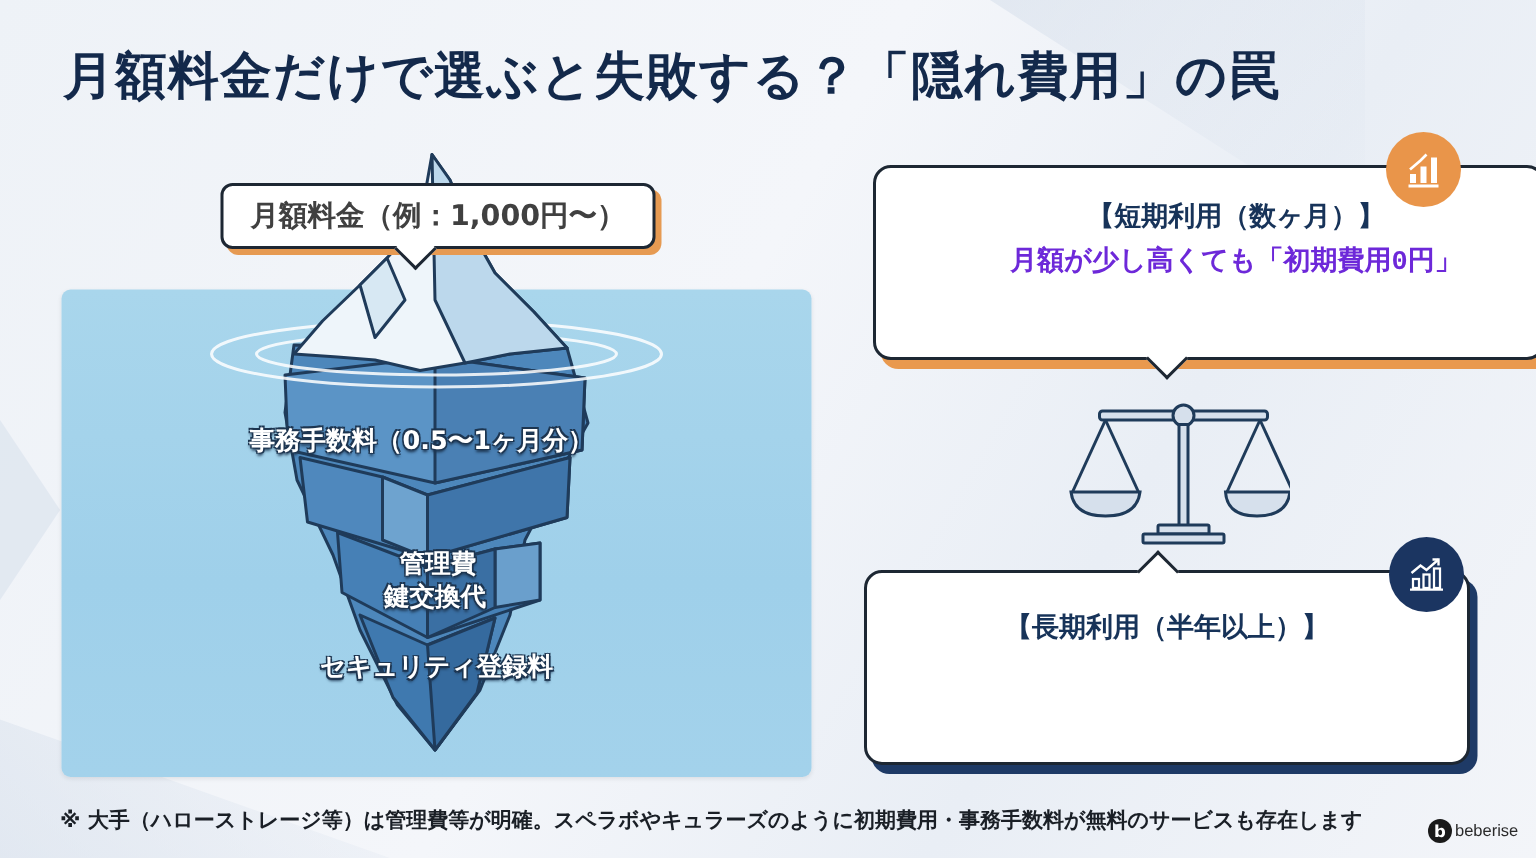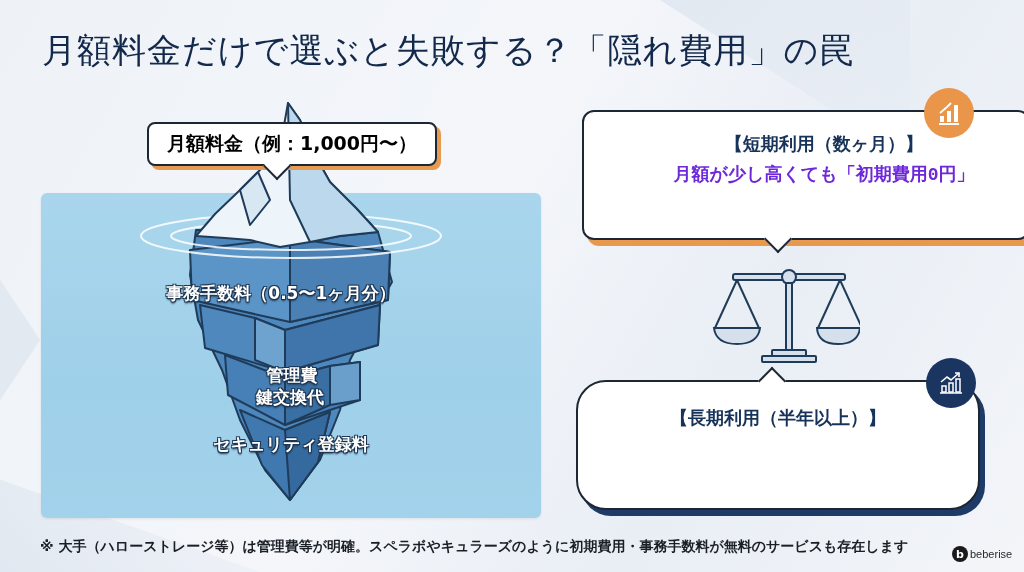--- a/index.html
+++ b/index.html
@@ -12,60 +12,60 @@
   }
   .bg-facet {
     position: absolute; pointer-events: none;
   }
   .bg-facet.f1 { left: 660px; top: 0; width: 250px; height: 160px; background: linear-gradient(135deg, rgba(210,220,233,0.5), rgba(240,244,249,0)); clip-path: polygon(0 0, 100% 0, 100% 100%); }
   .bg-facet.f2 { left: 0; top: 440px; width: 260px; height: 132px; background: linear-gradient(45deg, rgba(215,224,236,0.6), rgba(240,244,249,0)); clip-path: polygon(0 100%, 0 30%, 100% 100%); }
   .bg-facet.f3 { left: 0; top: 280px; width: 40px; height: 120px; background: rgba(220,228,238,0.7); clip-path: polygon(0 0, 100% 50%, 0 100%); }
 
   .title {
     position: absolute; left: 42px; top: 28px;
-    font-size: 34px; font-weight: normal; letter-spacing: 1px;
+    font-size: 34px; font-weight: bold; letter-spacing: 1px;
     color: #13294b;
   }
 
   
   .sea-panel {
     position: absolute; left: 41px; top: 193px; width: 500px; height: 325px;
     background: linear-gradient(180deg, #a9d6ec 0%, #9fd0ea 60%, #a3d2eb 100%);
     border-radius: 6px;
     box-shadow: 0 1px 3px rgba(0,0,0,0.08);
   }
   .iceberg-svg { position: absolute; left: 0; top: 0; width: 1024px; height: 572px; pointer-events: none; }
 
   .price-callout {
     position: absolute; left: 147px; top: 122px; width: 290px; height: 44px;
     background: #fff; border: 2px solid #1d2733; border-radius: 8px;
     box-shadow: 4px 4px 0 #e69a52;
     display: flex; align-items: center; justify-content: center;
-    font-size: 19px; font-weight: bold; color: #000000;
+    font-size: 19px; font-weight: bold; color: #404040;
   }
   .price-callout::after {
     content: ""; position: absolute; left: 118px; bottom: -12px;
     width: 18px; height: 18px; background: #fff;
     border-right: 2px solid #1d2733; border-bottom: 2px solid #1d2733;
     transform: rotate(45deg);
   }
 
   .ice-label {
     position: absolute; font-size: 17px; font-weight: bold; color: #ffffff;
     text-shadow: -1px -1px 0 #1d3550, 1px -1px 0 #1d3550, -1px 1px 0 #1d3550, 1px 1px 0 #1d3550, 0 2px 2px #1d3550;
     white-space: nowrap; transform: translateX(-50%);
   }
 
   
   .info-box {
     position: absolute; background: #fff; border: 2px solid #1d2733; border-radius: 12px;
     text-align: center; color: #1a1f26;
   }
   .info-box.short { left: 582px; top: 110px; width: 448px; height: 130px; box-shadow: 5px 6px 0 #e9994e; padding-left: 36px; }
-  .info-box.long  { left: 576px; top: 380px; width: 404px; height: 130px; box-shadow: 5px 6px 0 #1e3a66; border-radius: 30px; }
+  .info-box.long  { left: 576px; top: 380px; width: 404px; height: 130px; box-shadow: 5px 6px 0 #1e3a66; }
   .info-box .box-head { font-size: 18px; font-weight: bold; color: #173359; margin-top: 20px; }
   .info-box.long .box-head { margin-top: 24px; }
   .info-box .box-body { font-size: 18px; font-weight: bold; line-height: 30px; margin-top: 4px; padding: 0 14px; color: #6d28d9; font-family: Liberation Mono, monospace; }
   .info-box.short::after {
     content: ""; position: absolute; left: 184px; bottom: -11px; width: 18px; height: 18px;
     background: #fff; border-right: 2px solid #1d2733; border-bottom: 2px solid #1d2733; transform: rotate(45deg);
   }
   .info-box.long::before {
     content: ""; position: absolute; left: 184px; top: -11px; width: 18px; height: 18px;
     background: #fff; border-left: 2px solid #1d2733; border-top: 2px solid #1d2733; transform: rotate(45deg);

